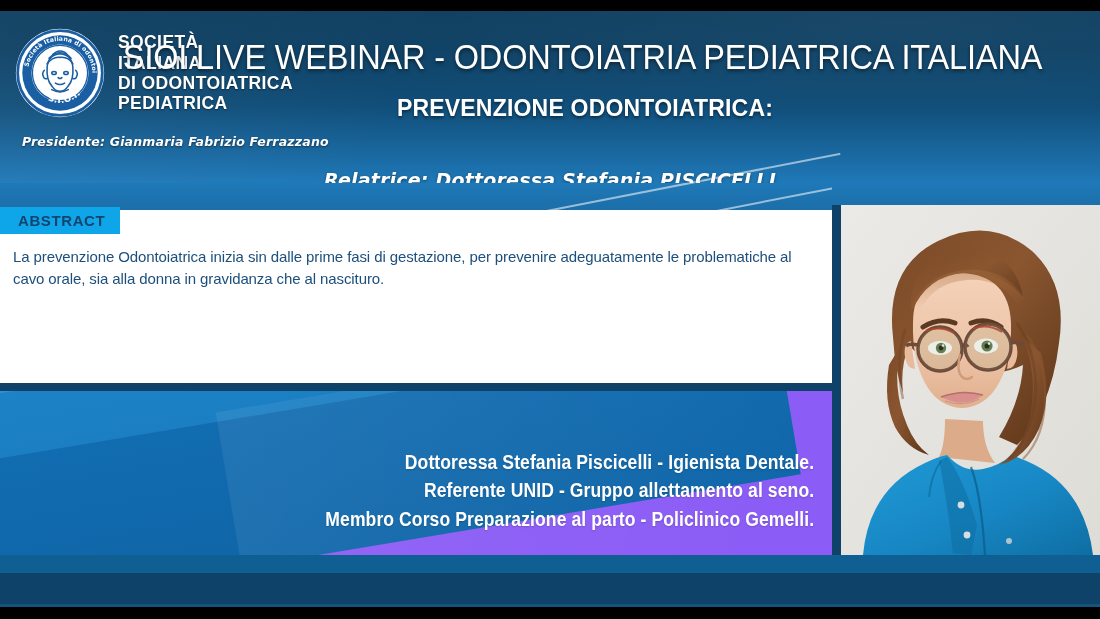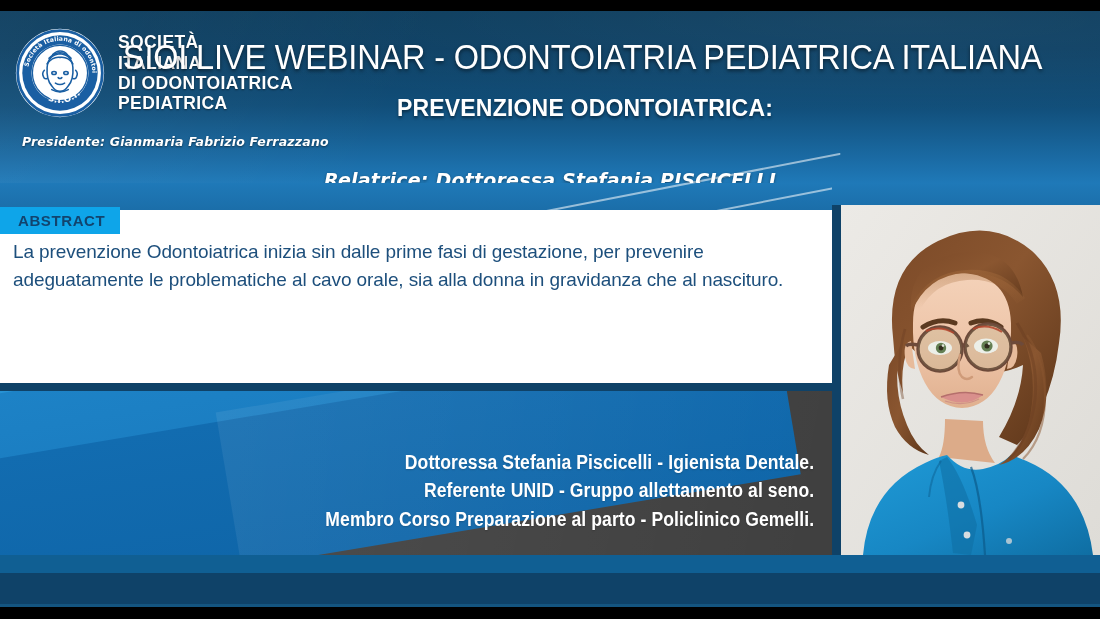--- a/index.html
+++ b/index.html
@@ -95,35 +95,35 @@
     color:#12446e; font-size:15px; font-weight:600; letter-spacing:.6px;
     padding-left:18px;
   }
 
   
   .abstract-card{
     position:absolute; left:0; top:210px; width:832px; height:173px;
     background:#fff; z-index:5; overflow:hidden;
   }
   .abstract-body{
-    position:absolute; left:13px; top:28px; width:812px;
-    color:#1d4f7c; font-size:19px; line-height:1.45;
+    position:absolute; left:13px; top:36px; width:812px;
+    color:#1d4f7c; font-size:15px; line-height:1.45;
     letter-spacing:-.1px;
   }
 
   
   .rule-navy{
     position:absolute; left:0; top:383px; width:832px; height:8px;
     background:#0f4268; z-index:5;
   }
 
   
   .info-panel{
     position:absolute; left:0; top:391px; width:832px; height:164px;
-    background:#404040; z-index:5; overflow:hidden;
+    background:#8b5cf6; z-index:5; overflow:hidden;
   }
   .info-panel .band1,
   .info-panel .band2,
   .info-panel .band3,
   .info-panel .band4{ position:absolute; }
   .info-panel .band1{
     left:-10%; top:-40%; width:130%; height:90%;
     background:linear-gradient(180deg,#2b95d6,#2490d3);
     transform:rotate(-9.5deg); transform-origin:0 100%;
   }

